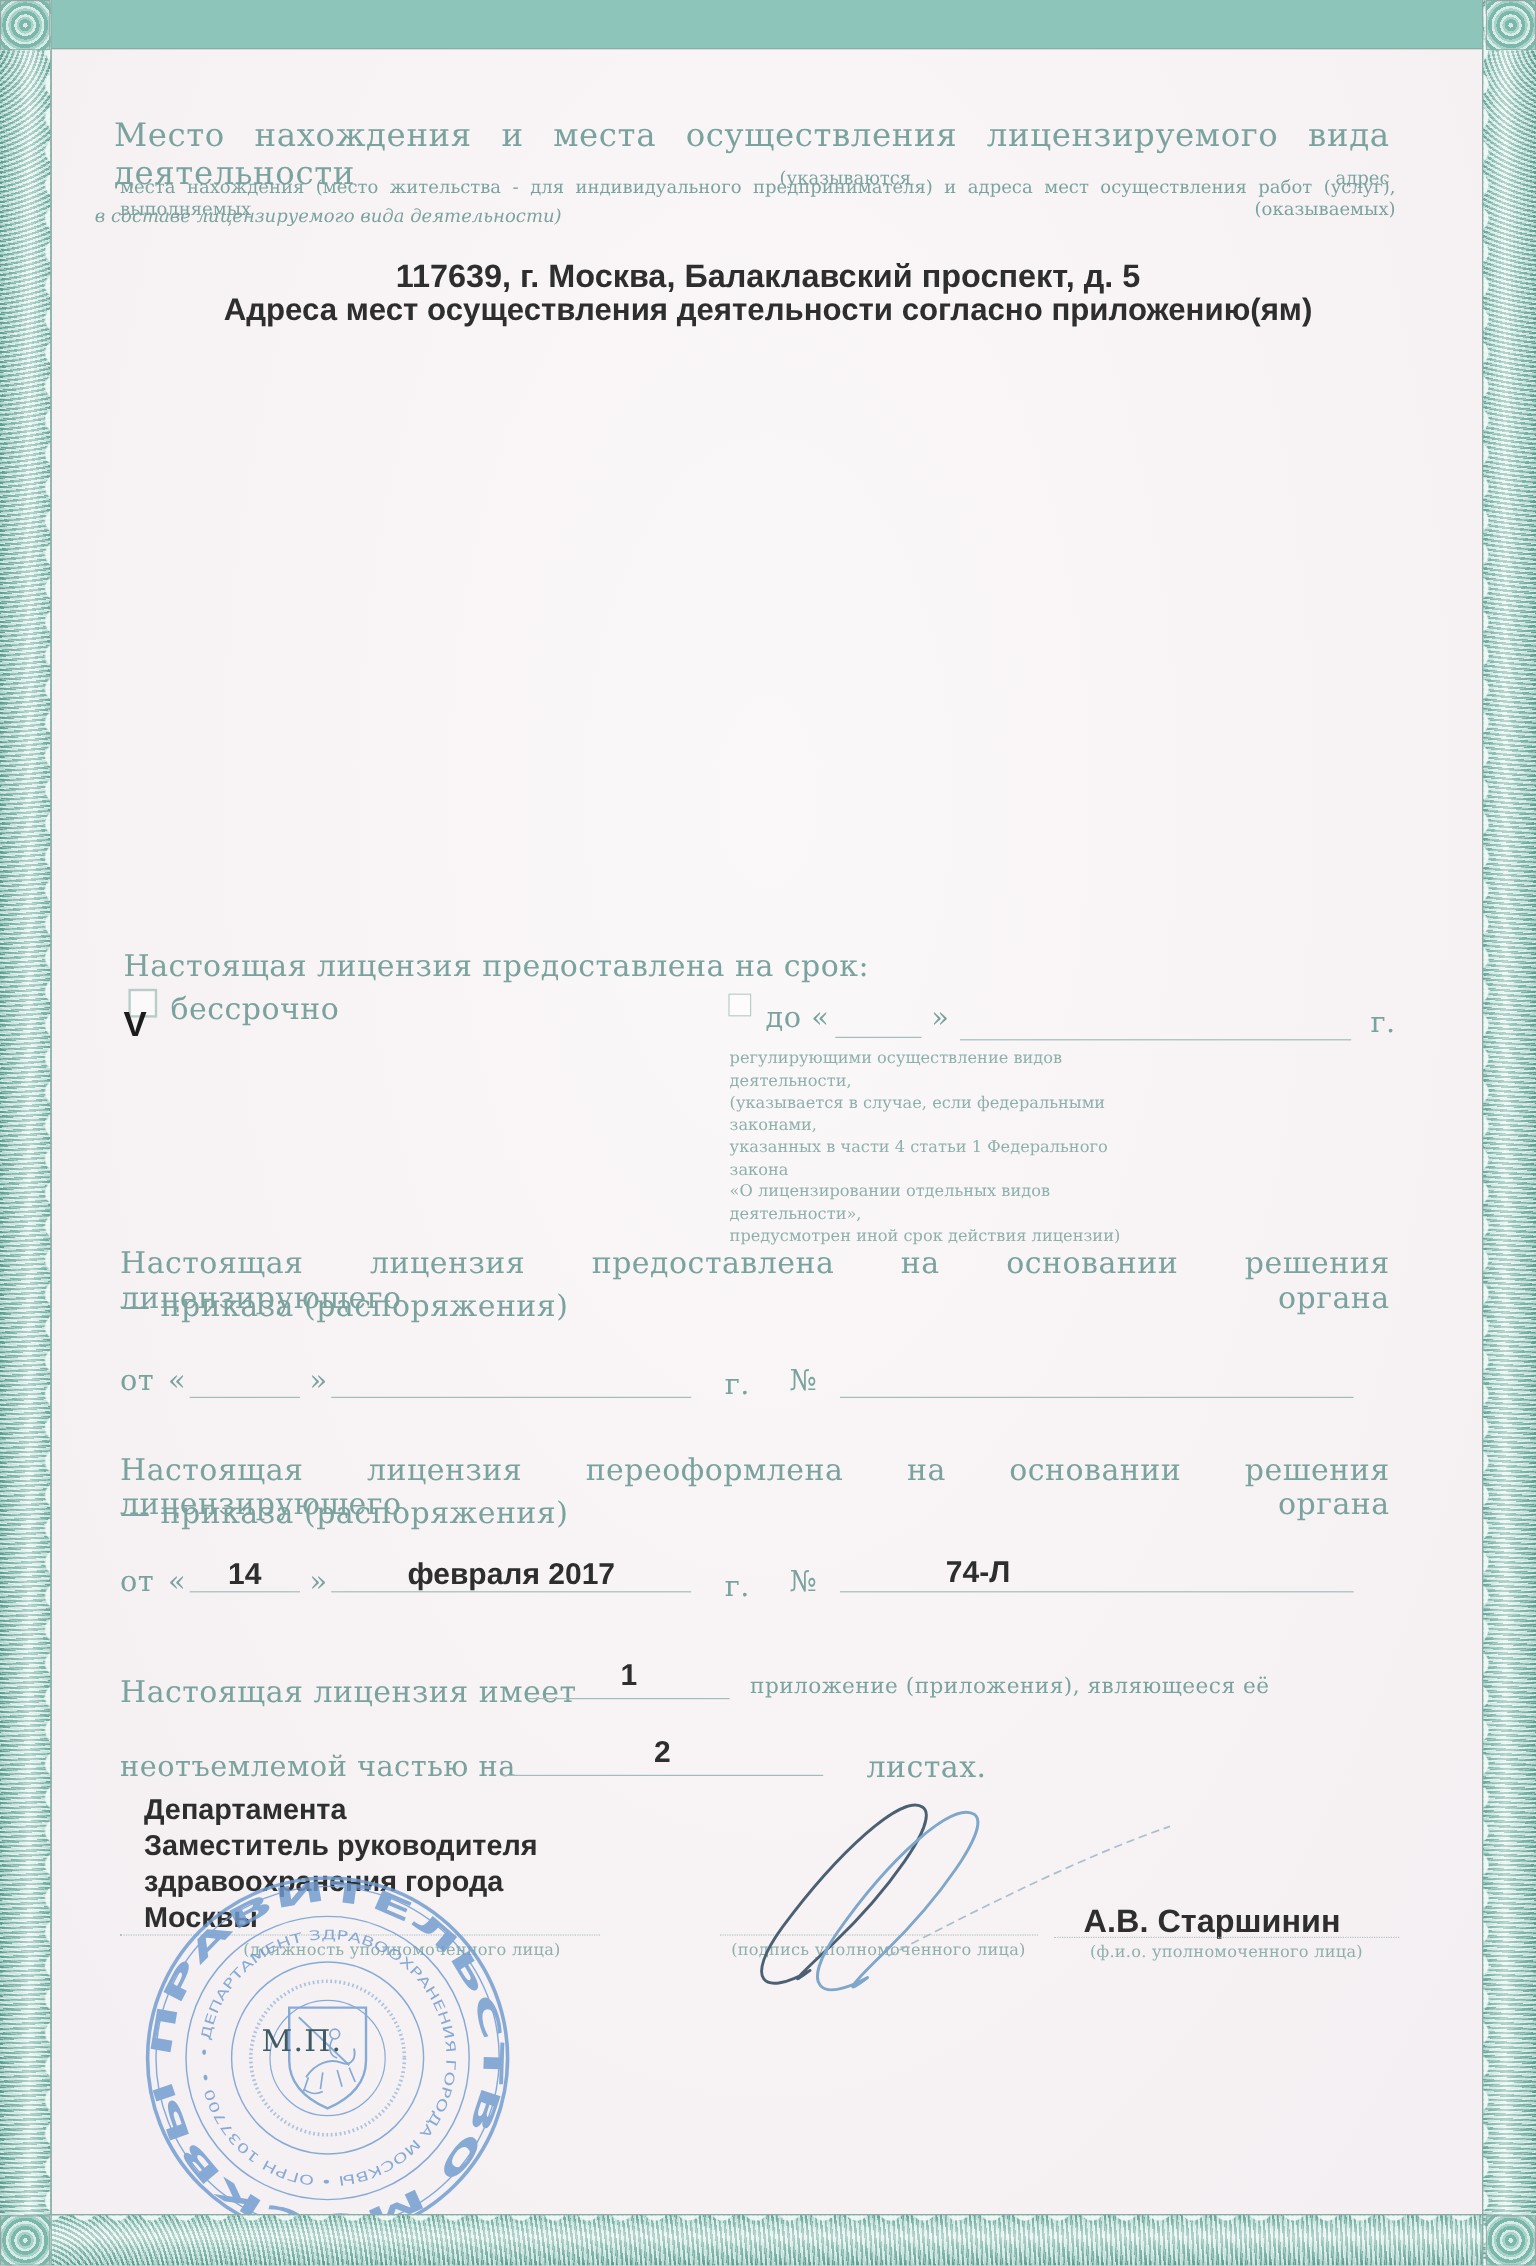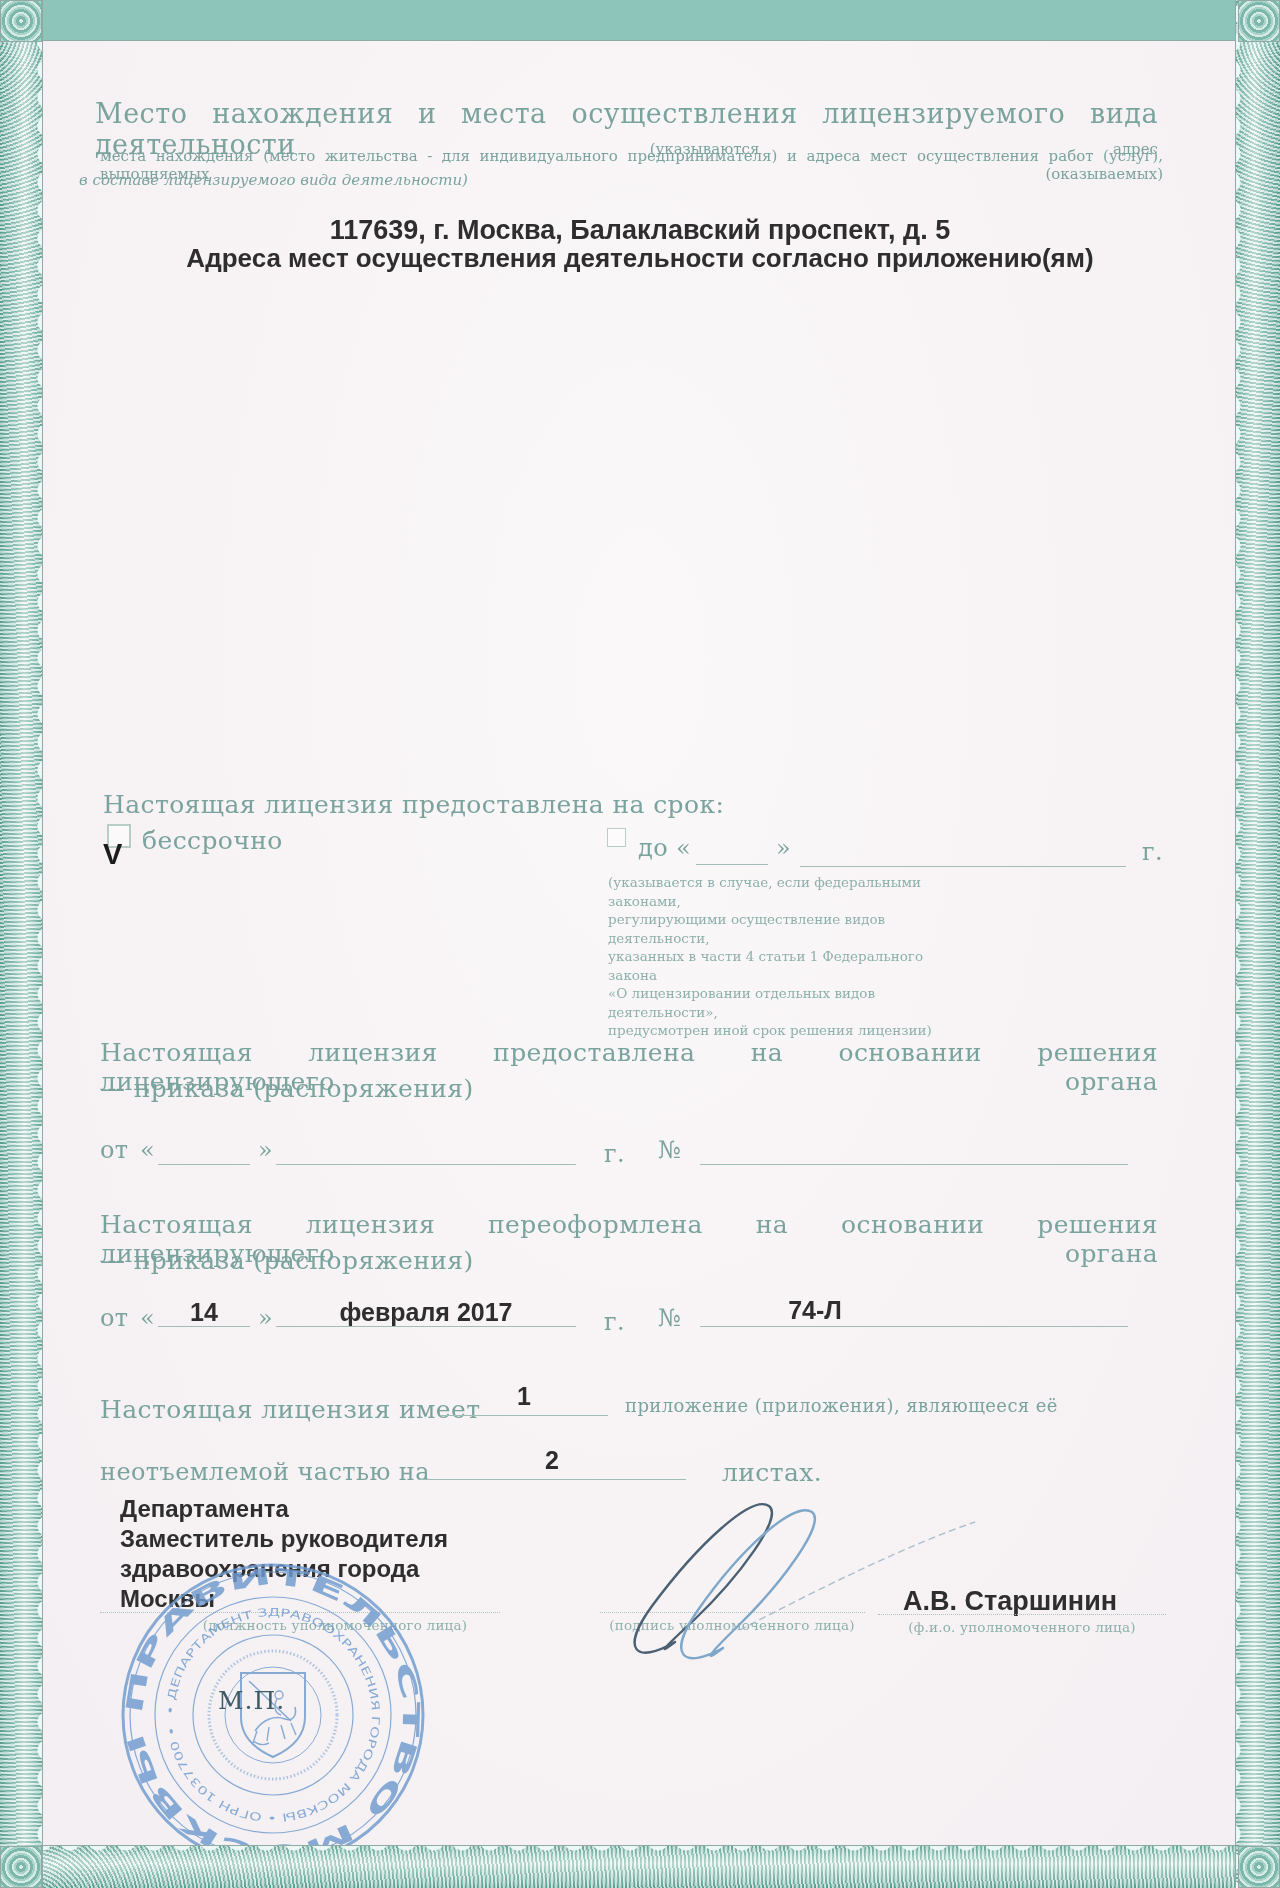--- a/index.html
+++ b/index.html
@@ -85,25 +85,25 @@
 
   <div class="abs chk" style="left:607px;top:828px;width:17px;height:17px;border-width:1.5px;"></div>
   <div class="abs serif serif-body" style="left:638px;top:834px;">до</div>
   <div class="abs serif serif-body" style="left:676px;top:834px;">«</div>
   <div class="abs fline" style="left:696px;top:838px;width:72px;height:26px;"></div>
   <div class="abs serif serif-body" style="left:776px;top:834px;">»</div>
   <div class="abs fline" style="left:800px;top:840px;width:326px;height:26px;"></div>
   <div class="abs serif serif-body" style="left:1142px;top:838px;">г.</div>
 
   <div class="abs note" style="left:608px;top:873px;width:340px;">
+    <div>регулирующими осуществление видов деятельности,</div>
     <div>(указывается в случае, если федеральными законами,</div>
-    <div>регулирующими осуществление видов деятельности,</div>
     <div>указанных в части 4 статьи 1 Федерального закона</div>
     <div>«О лицензировании отдельных видов деятельности»,</div>
-    <div>предусмотрен иной срок решения лицензии)</div>
+    <div>предусмотрен иной срок действия лицензии)</div>
   </div>
 
   <div class="abs serif serif-body jline" style="left:100px;top:1038px;width:1058px;font-size:25px;">Настоящая лицензия предоставлена на основании решения лицензирующего органа</div>
   <div class="abs serif serif-body" style="left:100px;top:1074px;font-size:25px;">— приказа (распоряжения)</div>
 
   <div class="abs serif serif-body" style="left:100px;top:1136px;">от</div>
   <div class="abs serif serif-body" style="left:140px;top:1136px;">«</div>
   <div class="abs fline" style="left:158px;top:1138px;width:92px;height:26px;"></div>
   <div class="abs serif serif-body" style="left:258px;top:1136px;">»</div>
   <div class="abs fline" style="left:276px;top:1138px;width:300px;height:26px;"></div>

